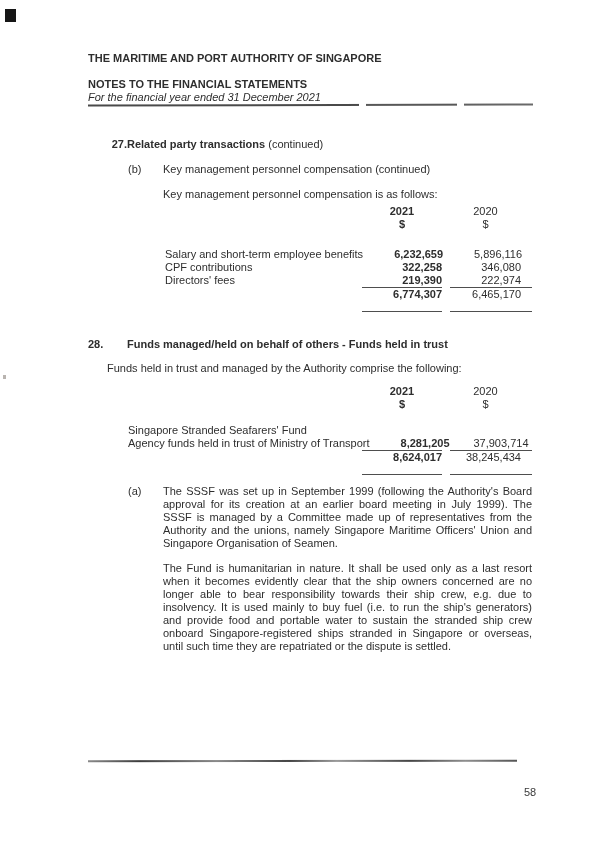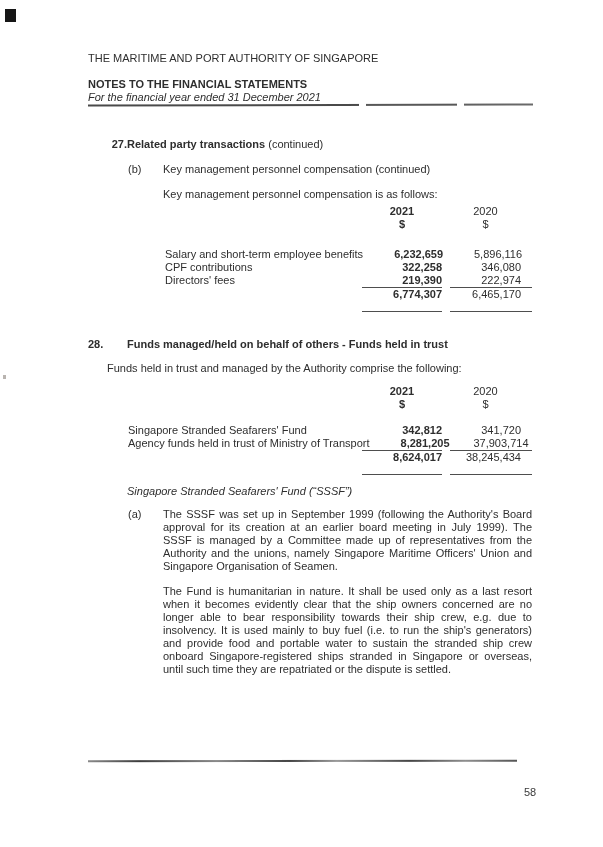--- a/index.html
+++ b/index.html
@@ -3,21 +3,21 @@
 <meta charset="utf-8">
 <style>
   html,body{margin:0;padding:0;background:#ffffff;}
   .page{
     position:relative;width:603px;height:847px;background:#ffffff;overflow:hidden;
     font-family:"Liberation Sans",sans-serif;font-size:11px;line-height:13px;color:#2e2e2e;
   }
   .scan-square{position:absolute;left:5px;top:9px;width:11px;height:13px;background:#161616;}
   .margin-tick{position:absolute;left:3px;top:375px;width:3px;height:4px;background:#b9b4b0;}
   .content{position:absolute;left:88px;top:50px;width:444px;}
-  .org{font-weight:400;margin-top:2px;}
+  .org{font-weight:700;margin-top:2px;}
   .notes{font-weight:700;margin-top:13px;}
   .period{font-style:italic;}
   .header-rule{
     width:445px;height:2px;margin-top:0;
     background:linear-gradient(90deg,#4a4a4a 0%,#4a4a4a 61%,transparent 61%,transparent 62.5%,
       #585858 62.5%,#585858 83%,transparent 83%,transparent 84.5%,#606060 84.5%,#6a6a6a 100%);
     transform:rotate(-0.15deg);
   }
   .sec{display:flex;}
   .sec-27{margin-top:32px;text-align:right;}
@@ -165,46 +165,40 @@
           <div class="num-region">
             <div class="c1">$</div>
             <div class="gap"></div>
             <div class="c2">$</div>
           </div>
         </div>
       </div>
       <div class="tbody">
         <div class="tr">
           <div class="td-label">Singapore Stranded Seafarers' Fund</div>
-          <div class="num-region">
-            <div class="c1">342,812</div>
-            <div class="gap"></div>
-            <div class="c2">341,720</div>
-          </div>
         </div>
         <div class="tr">
           <div class="td-label">Agency funds held in trust of Ministry of Transport</div>
           <div class="num-region">
             <div class="c1">8,281,205</div>
             <div class="gap"></div>
             <div class="c2">37,903,714</div>
           </div>
         </div>
         <div class="tr total">
           <div class="td-label"></div>
           <div class="num-region">
             <div class="c1">8,624,017</div>
             <div class="gap"></div>
             <div class="c2">38,245,434</div>
           </div>
         </div>
       </div>
     </div>
 
-    <div class="subheading">Singapore Stranded Seafarers' Fund (“SSSF”)</div>
 
     <div class="para-item">
       <div class="para-label">(a)</div>
       <div class="para-text">The SSSF was set up in September 1999 (following the Authority's Board approval for its creation at an earlier board meeting in July 1999). The SSSF is managed by a Committee made up of representatives from the Authority and the unions, namely Singapore Maritime Officers' Union and Singapore Organisation of Seamen.</div>
     </div>
 
     <div class="para-2">The Fund is humanitarian in nature. It shall be used only as a last resort when it becomes evidently clear that the ship owners concerned are no longer able to bear responsibility towards their ship crew, e.g. due to insolvency. It is used mainly to buy fuel (i.e. to run the ship's generators) and provide food and portable water to sustain the stranded ship crew onboard Singapore-registered ships stranded in Singapore or overseas, until such time they are repatriated or the dispute is settled.</div>
 
   </div>
 

